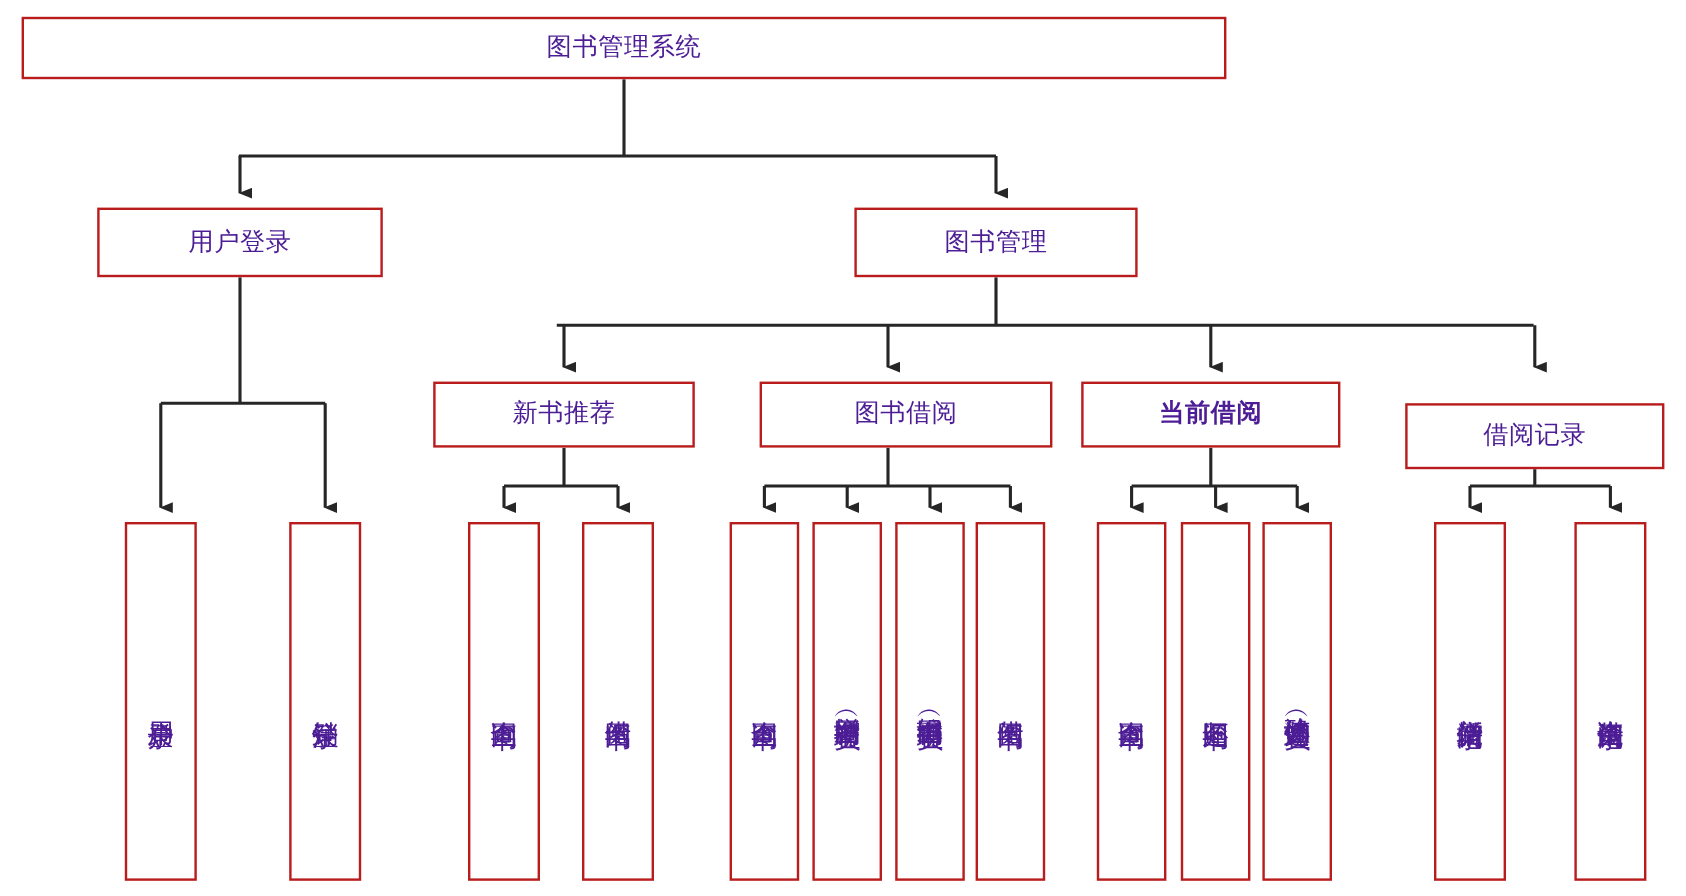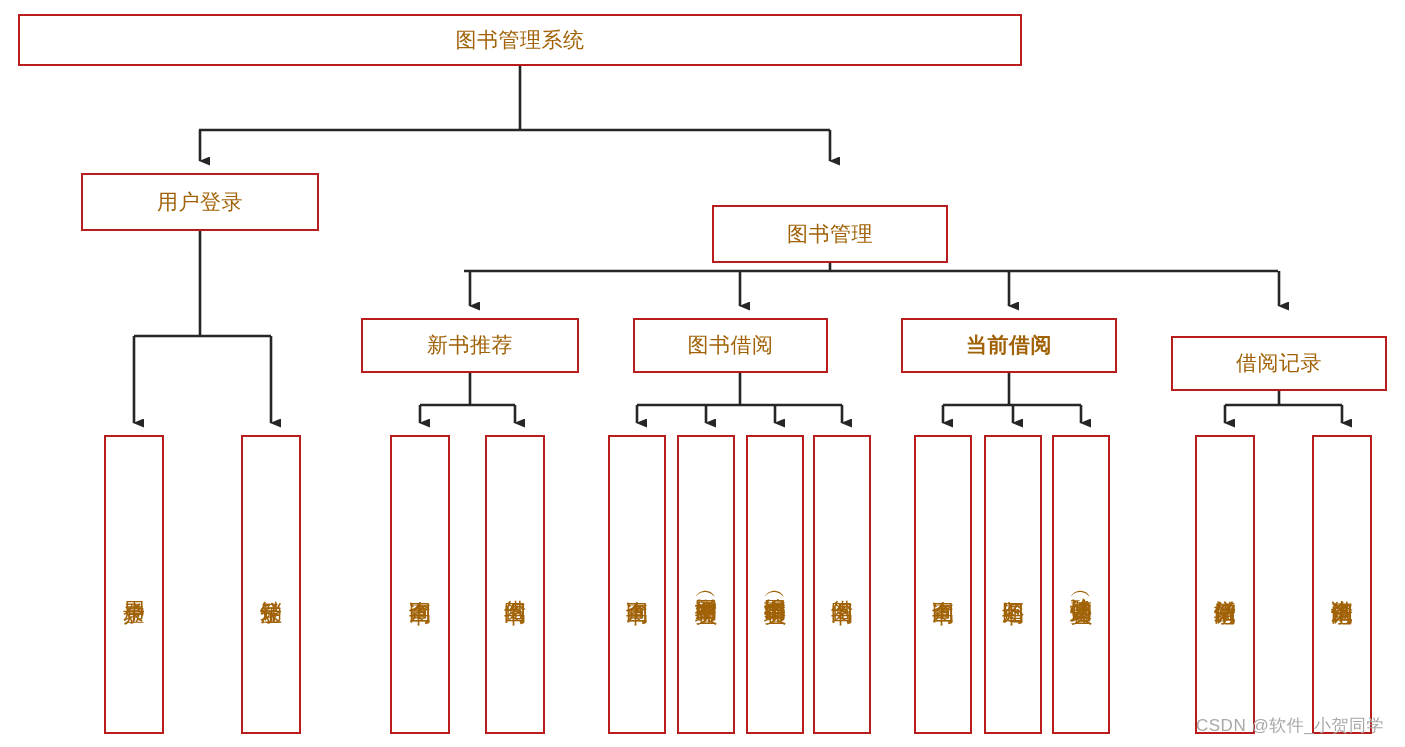--- a/index.html
+++ b/index.html
@@ -26,21 +26,21 @@
     pointer-events: none;
   }
   .node {
     position: absolute;
     box-sizing: border-box;
     background: #ffffff;
     border: 2px solid #b91c1c;
     display: flex;
     align-items: center;
     justify-content: center;
-    color: #a16207;
+    color: #4c1d95;
   }
   .node.level0 { border-width: 2px; }
   .node .label {
     font-size: 21px;
     line-height: 1.15;
     letter-spacing: 0.5px;
     white-space: nowrap;
     text-align: center;
   }
   .node.leaf .label {
@@ -109,27 +109,27 @@
       </g>
   </svg>
 
   <div id="node-layer">
       <div class="node level0" style="left: 18px; top: 14px; width: 1004px; height: 52px;">
         <span class="label">图书管理系统</span>
       </div>
       <div class="node level1" style="left: 81px; top: 173px; width: 238px; height: 58px;">
         <span class="label">用户登录</span>
       </div>
-      <div class="node level1" style="left: 712px; top: 173px; width: 236px; height: 58px; margin-top: 32px;">
+      <div class="node level1" style="left: 712px; top: 173px; width: 236px; height: 58px;">
         <span class="label">图书管理</span>
       </div>
       <div class="node level2" style="left: 361px; top: 318px; width: 218px; height: 55px; align-items: center;">
         <span class="label">新书推荐</span>
       </div>
-      <div class="node level2" style="left: 633px; top: 318px; width: 195px; height: 55px;">
+      <div class="node level2" style="left: 633px; top: 318px; width: 244px; height: 55px;">
         <span class="label">图书借阅</span>
       </div>
       <div class="node level2" style="left: 901px; top: 318px; width: 216px; height: 55px; font-weight: bold;">
         <span class="label">当前借阅</span>
       </div>
       <div class="node level2" style="left: 1171px; top: 336px; width: 216px; height: 55px;">
         <span class="label">借阅记录</span>
       </div>
       <div class="node level3 leaf" style="left: 104px; top: 435px; width: 60px; height: 299px;">
         <span class="label">用户登录</span>
@@ -165,14 +165,13 @@
         <span class="label">确认归还（管理员）</span>
       </div>
       <div class="node level3 leaf" style="left: 1195px; top: 435px; width: 60px; height: 299px;">
         <span class="label">新增借阅记录</span>
       </div>
       <div class="node level3 leaf" style="left: 1312px; top: 435px; width: 60px; height: 299px;">
         <span class="label">查询借阅记录</span>
       </div>
     </div>
 
-  <div class="watermark" style="left:1196px; top:714px;">CSDN @软件_小贺同学</div>
 </div>
 
 </body></html>

